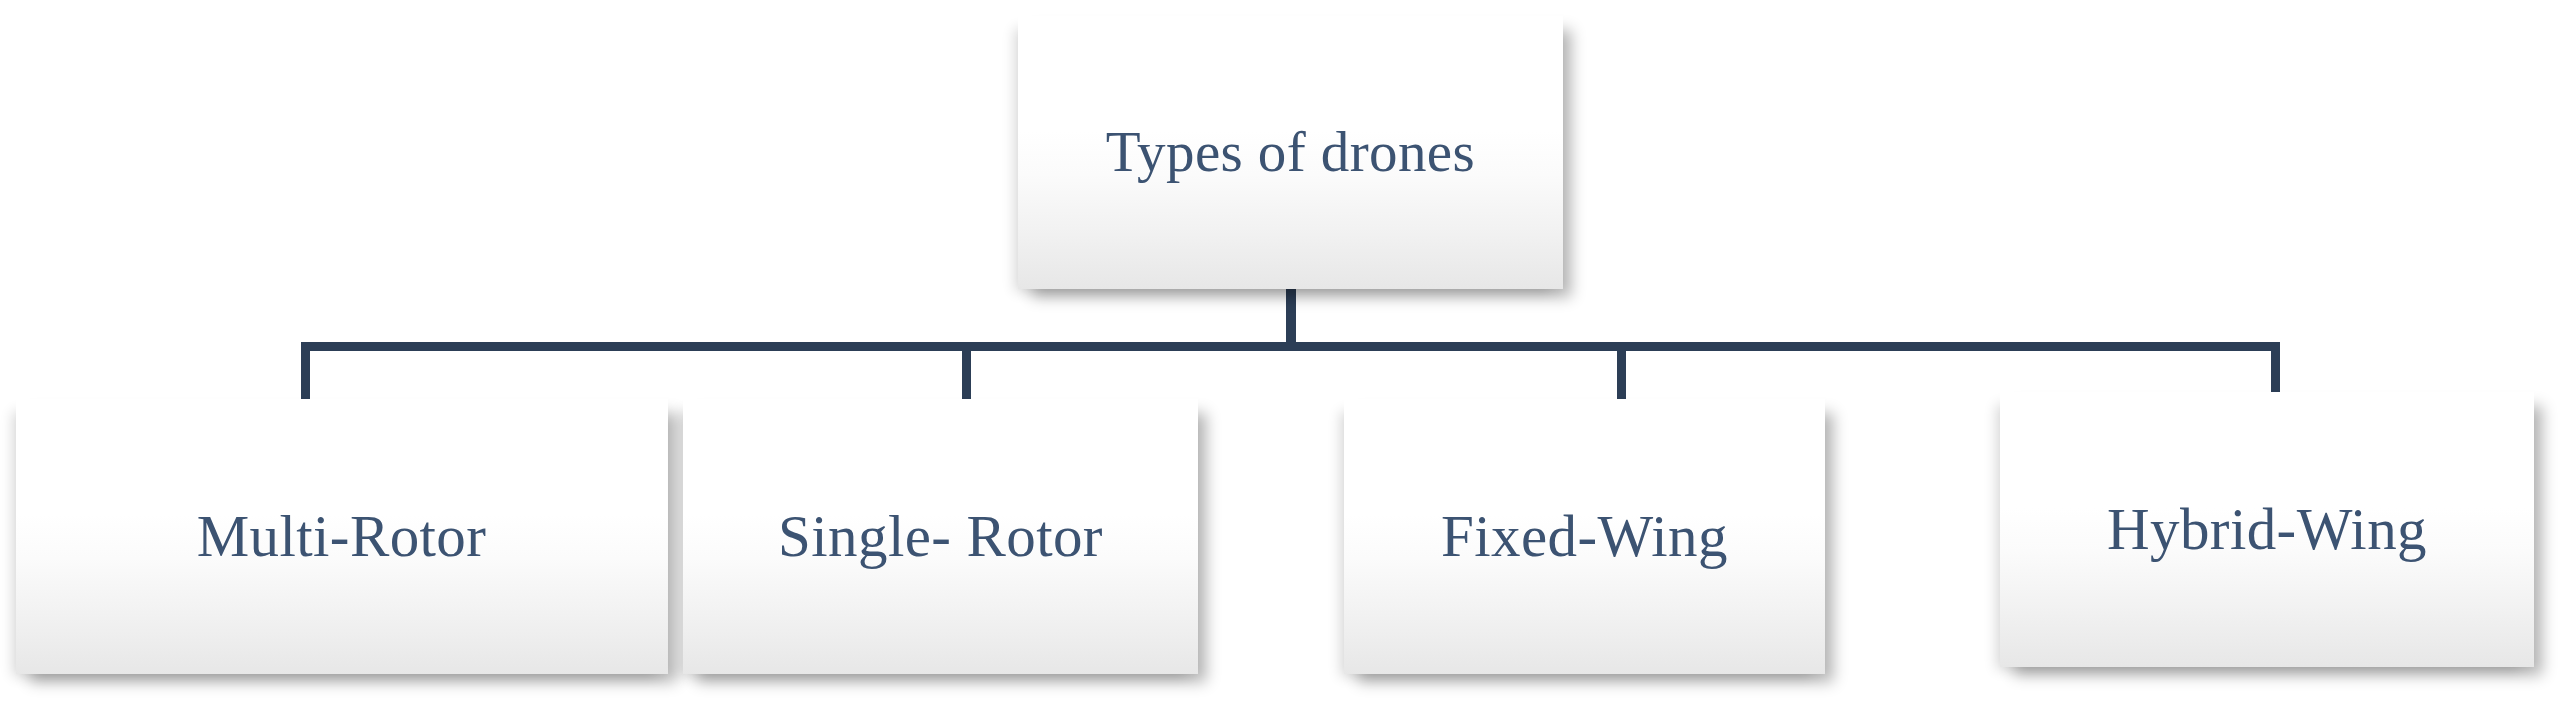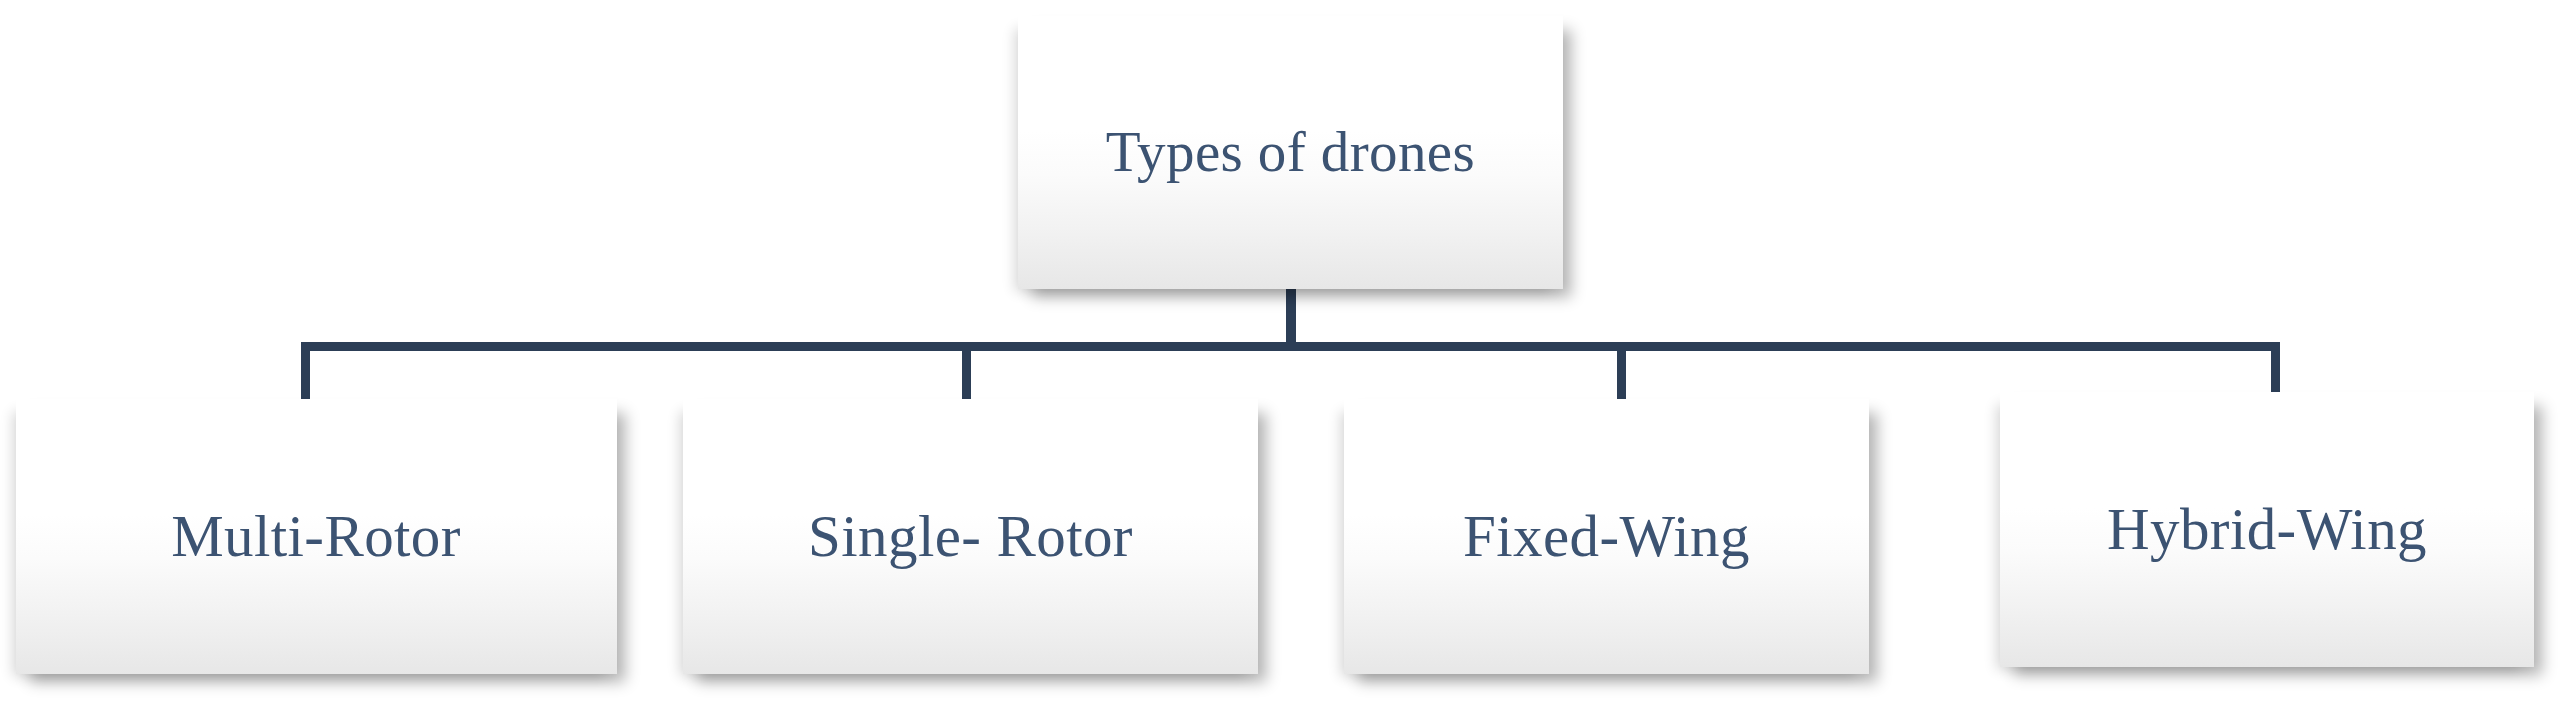--- a/index.html
+++ b/index.html
@@ -55,23 +55,23 @@
   }
   #node-root .node-label {
     font-size: 57px;
   }
 
   
   .node-child .node-label {
     font-size: 59px;
   }
 
-  #node-child-0 { left: 15.5px;   top: 399px; width: 601px; height: 275px; }
-  #node-child-1 { left: 683px;  top: 399px; width: 575px; height: 275px; }
-  #node-child-2 { left: 1344px; top: 399px; width: 525px; height: 275px; }
+  #node-child-0 { left: 15.5px;   top: 399px; width: 652px; height: 275px; }
+  #node-child-1 { left: 683px;  top: 399px; width: 515px; height: 275px; }
+  #node-child-2 { left: 1344px; top: 399px; width: 481px; height: 275px; }
   #node-child-3 { left: 2000px; top: 392px; width: 534px; height: 275px; }
 
   
   .connector {
     position: absolute;
     background: #2c3e56;
     z-index: 1;
   }
 
   

